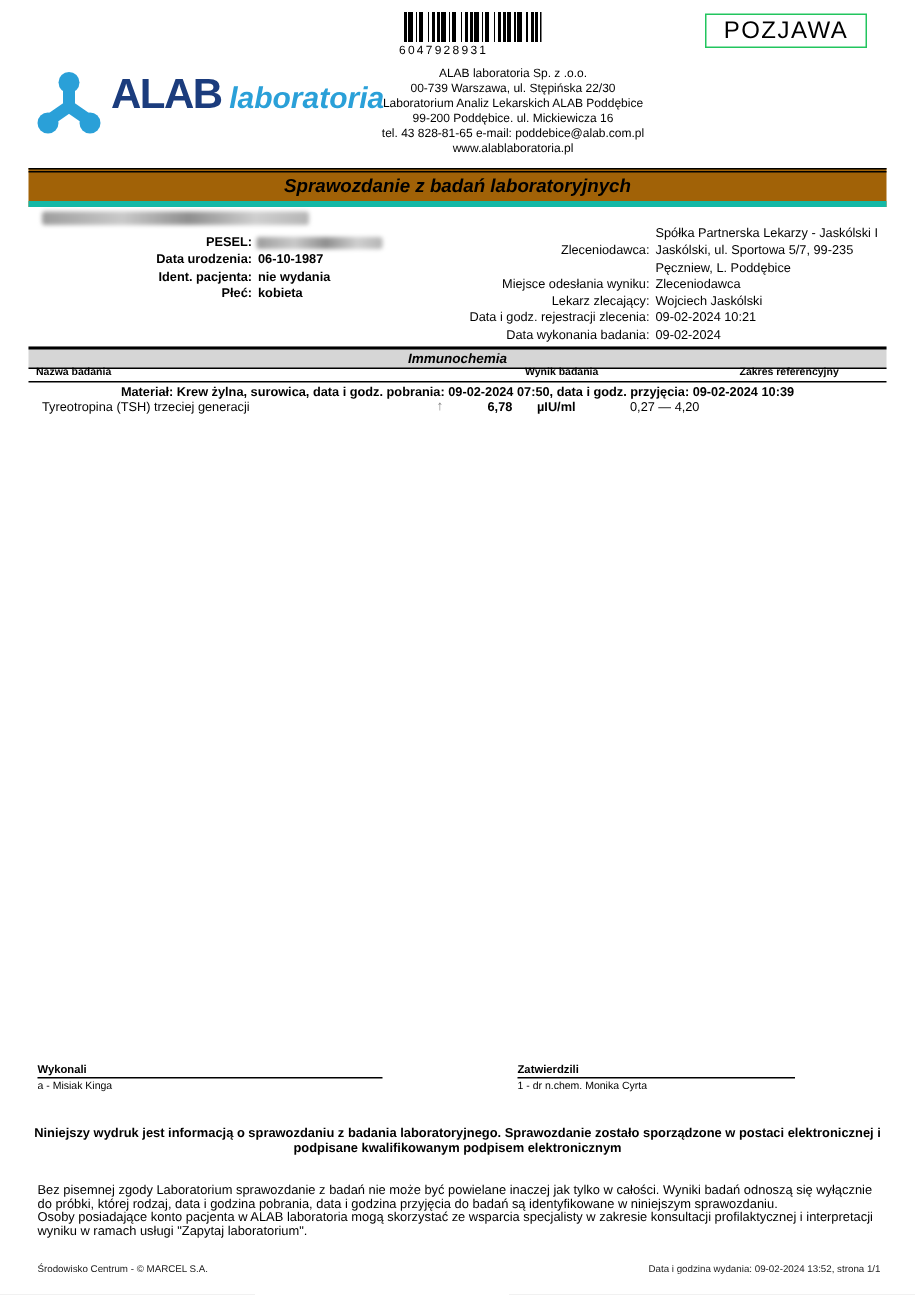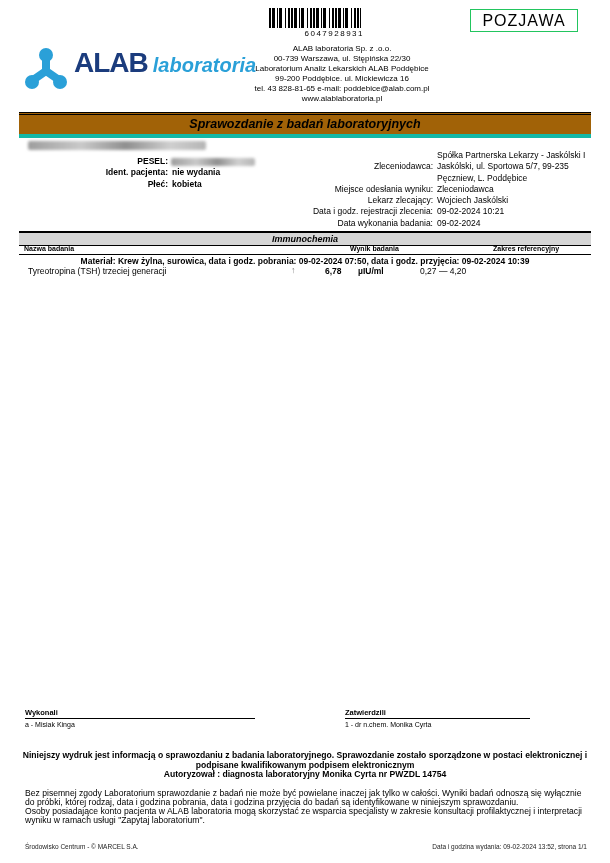--- a/index.html
+++ b/index.html
@@ -2,21 +2,21 @@
 <html><head>
 <meta charset="utf-8">
 <style>
   html,body { margin:0; padding:0; background:#e8e8e8; }
   #page {
     position:relative; width:610px; height:863px; margin:0 auto;
     background:#ffffff; font-family:"Liberation Sans", sans-serif; color:#000;
     overflow:hidden;
   }
   
-  .barcode-wrap { position:absolute; left:266px; top:8px; width:98px; text-align:right; }
+  .barcode-wrap { position:absolute; left:266px; top:8px; width:98px; text-align:left; }
   .barcode-bars {
     height:20px; width:92px; margin:0 auto;
     background:repeating-linear-gradient(90deg,
       #000 0 2px, #fff 2px 3px, #000 3px 6px, #fff 6px 8px,
       #000 8px 9px, #fff 9px 10px, #000 10px 13px, #fff 13px 16px,
       #000 16px 17px, #fff 17px 19px, #000 19px 21px, #fff 21px 22px);
   }
   .barcode-num { font-size:8px; letter-spacing:1.5px; margin-top:1px; }
   .stamp {
     position:absolute; left:470px; top:9px; width:106px; height:21px;
@@ -141,20 +141,24 @@
 
   <div class="redact redact-name"></div>
   <div class="redact redact-pesel"></div>
 
   <div class="patient">
     <div class="row">
       <span class="lbl">PESEL:</span>
       <span class="val"></span>
     </div>
     <div class="row">
+      <span class="lbl">Data urodzenia:</span>
+      <span class="val">06-10-1987</span>
+    </div>
+    <div class="row">
       <span class="lbl">Ident. pacjenta:</span>
       <span class="val">nie wydania</span>
     </div>
     <div class="row">
       <span class="lbl">Płeć:</span>
       <span class="val">kobieta</span>
     </div>
   </div>
 
   <div class="order">
@@ -202,21 +206,20 @@
     <div class="hdr">Wykonali</div>
     <div class="entry">a - Misiak Kinga</div>
   </div>
   <div class="sig sig-right">
     <div class="hdr">Zatwierdzili</div>
     <div class="entry">1 - dr n.chem. Monika Cyrta</div>
   </div>
 
   <div class="legal-bold">
     <span>Niniejszy wydruk jest informacją o sprawozdaniu z badania laboratoryjnego. Sprawozdanie zostało sporządzone w postaci elektronicznej i podpisane kwalifikowanym podpisem elektronicznym</span>
-    <span class="auth">Autoryzował : diagnosta laboratoryjny Monika Cyrta nr PWZDL 14754</span>
   </div>
 
   <div class="legal-paras">
     <p>Bez pisemnej zgody Laboratorium sprawozdanie z badań nie może być powielane inaczej jak tylko w całości. Wyniki badań odnoszą się wyłącznie do próbki, której rodzaj, data i godzina pobrania, data i godzina przyjęcia do badań są identyfikowane w niniejszym sprawozdaniu.</p>
     <p>Osoby posiadające konto pacjenta w ALAB laboratoria mogą skorzystać ze wsparcia specjalisty w zakresie konsultacji profilaktycznej i interpretacji wyniku w ramach usługi "Zapytaj laboratorium".</p>
   </div>
 
   <div class="footer">
     <span>Środowisko Centrum - © MARCEL S.A.</span>
     <span>Data i godzina wydania: 09-02-2024 13:52, strona 1/1</span>

